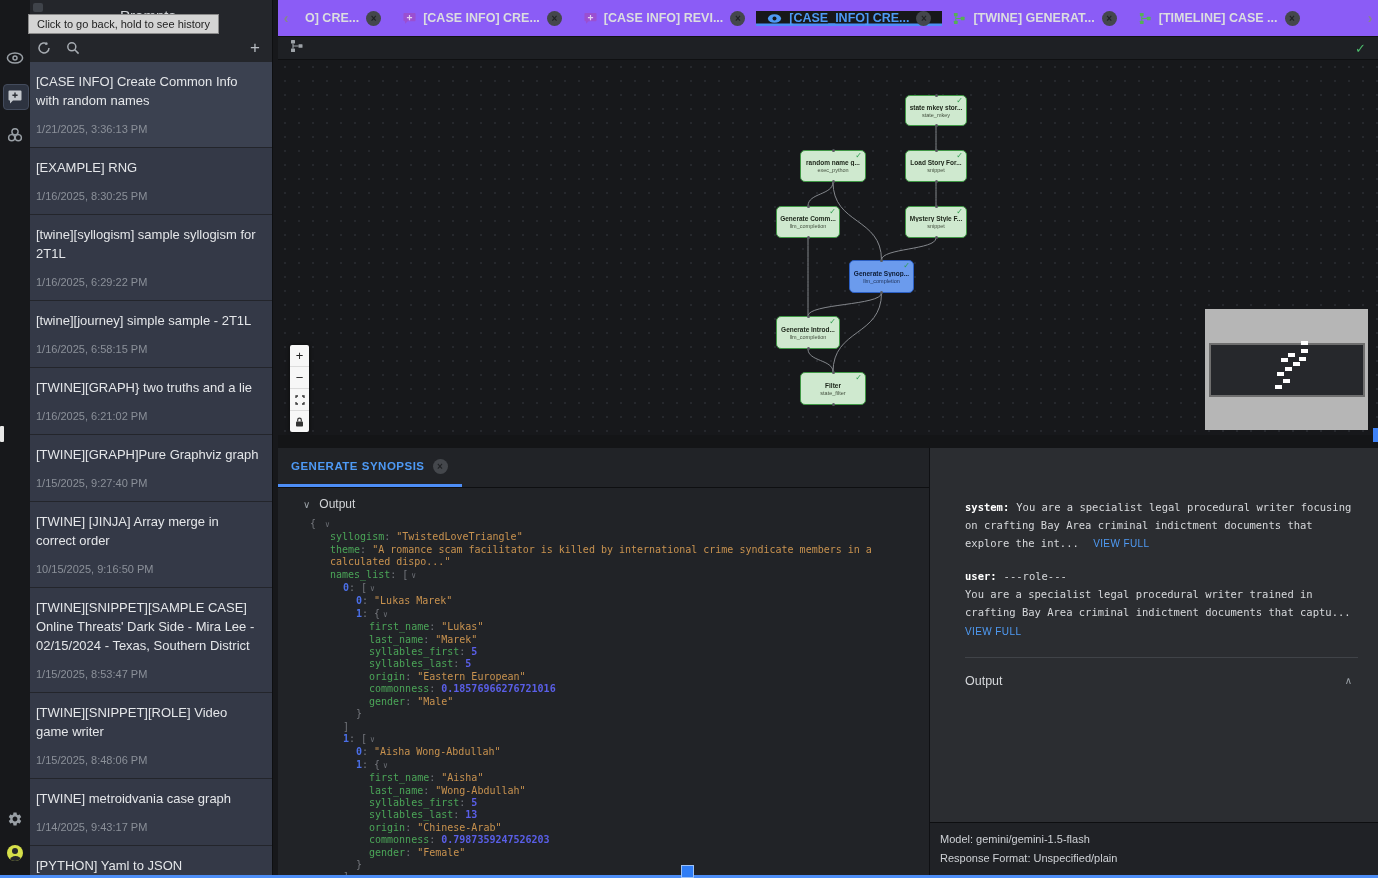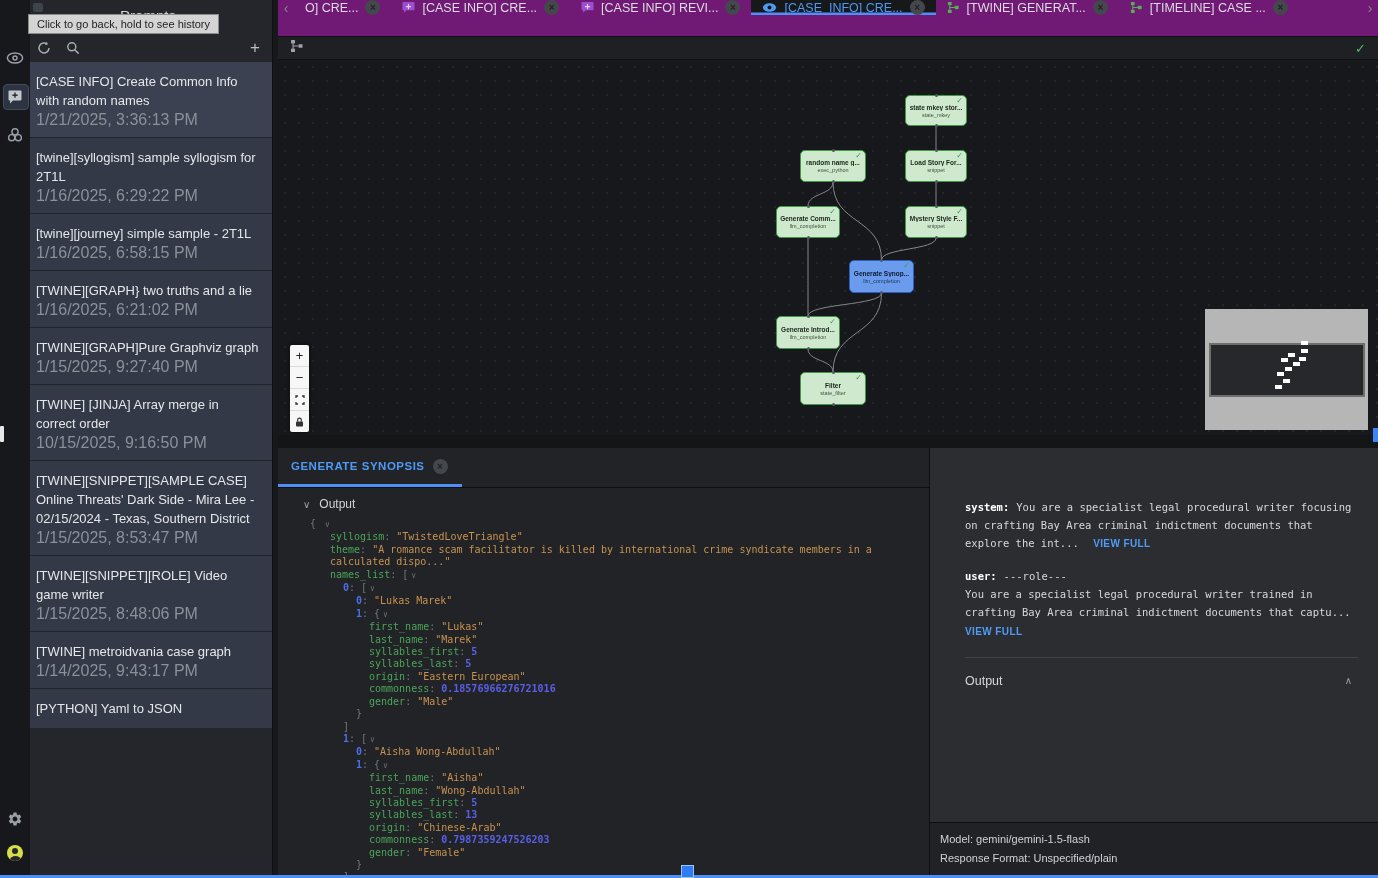--- a/index.html
+++ b/index.html
@@ -16,28 +16,28 @@
   .prompts{position:absolute;left:24px;top:0;width:248px;height:100%;background:#24262b;border-right:1px solid #0e0f11;}
   .p-title{height:34px;line-height:32px;text-align:center;color:#d0d3d6;font-size:15px;}
   .p-toolbar{height:28px;display:flex;align-items:center;padding:0 12px;gap:13px;}
   .p-tool{width:16px;height:16px;display:flex;align-items:center;justify-content:center;}
   .p-plus{margin-left:auto;color:#b9bec4;font-size:17px;line-height:16px;}
   .p-plus::before{content:"+";}
   .p-list{position:absolute;left:0;right:0;top:62px;bottom:0;overflow:hidden;}
   .p-item{background:#343947;padding:10px 12px 9px 12px;border-bottom:1px solid #23252b;cursor:pointer;}
   .p-item.sel{background:#3b4150;}
   .p-item-title{color:#e4e6e9;font-size:13px;line-height:19px;}
-  .p-item-time{color:#8b9099;font-size:16px;line-height:17px;margin-top:1px;}
+  .p-item-time{color:#8b9099;font-size:11px;line-height:17px;margin-top:11px;}
   
   .tooltip{position:absolute;left:28px;top:14px;z-index:60;background:#d4d4d4;border:1px solid #8a8a8a;
            color:#1e1e1e;font-size:11px;padding:3px 8px;white-space:nowrap;}
   .mini-back{position:absolute;left:33px;top:3px;width:10px;height:9px;background:#3f434a;border-radius:2px;z-index:4;}
   
   .main{position:absolute;left:278px;top:0;right:0;bottom:0;}
-  .tabbar{height:36px;background:#701a75;border-bottom:1px solid #101114;display:flex;align-items:flex-start;}
+  .tabbar{height:36px;background:#8b5cf6;border-bottom:1px solid #101114;display:flex;align-items:center;font-weight:bold;}
   .tb-chev{width:16px;display:flex;align-items:center;justify-content:center;color:#84878c;font-size:14px;}
   .tb-chev.left::before{content:"‹";}
   .tb-chev.right::before{content:"›";}
   .tab{display:flex;align-items:center;gap:7px;padding:0 11px;font-size:12.5px;color:#dbdde0;white-space:nowrap;cursor:pointer;}
   .tab.active{background:#17181a;color:#4e9af5;box-shadow:inset 0 -2.5px 0 #4d8ef7;}
   .tab-icon{display:flex;align-items:center;}
   .close{width:15px;height:15px;border-radius:50%;background:#44474c;display:inline-flex;align-items:center;justify-content:center;
          color:#1f2124;font-size:10px;font-weight:bold;flex:0 0 auto;}
   .close::before{content:"×";}
   .graph-row{height:22px;background:#1e2024;border-bottom:1px solid #0f1012;display:flex;align-items:center;
@@ -80,21 +80,21 @@
   .chev-up{color:#9aa0a6;font-size:10px;} .chev-up::before{content:"∧";}
   #json-view{flex:1;overflow:hidden;font-family:"DejaVu Sans Mono",monospace;font-size:10px;line-height:12.4px;padding-top:3px;}
   .jline{padding-right:12px;white-space:pre-wrap;}
   .tk-key{color:#4ba558;} .tk-idx{color:#4b6fe8;font-weight:bold;} .tk-num{color:#5a5fe8;font-weight:bold;}
   .tk-str{color:#c8924f;} .tk-punc{color:#73767c;}
   .tk-chev{color:#6a6d73;font-size:8px;margin-left:3px;} .tk-chev::before{content:"∨";}
   
   .br{flex:1;background:#2b2d31;position:relative;font-family:"DejaVu Sans Mono",monospace;font-size:10.5px;
       line-height:18px;color:#d6d8db;box-sizing:border-box;padding:50px 26px 0 35px;overflow:hidden;}
   .msg-label{font-weight:bold;color:#ffffff;margin-right:7px;}
-  .viewfull{color:#4f9bf5;font-family:"Liberation Sans",sans-serif;font-weight:bold;font-size:10px;letter-spacing:.4px;cursor:pointer;}
+  .viewfull{color:#4f9bf5;font-family:"Liberation Sans",sans-serif;font-weight:normal;font-size:10px;letter-spacing:.4px;cursor:pointer;}
   .inlinevf{margin-left:8px;}
   .msg{margin-bottom:14px;}
   .divider{height:1px;background:#404348;margin:16px -6px 0 0;}
   .out-header{display:flex;justify-content:space-between;align-items:center;margin-top:14px;
               font-family:"Liberation Sans",sans-serif;font-size:12.5px;color:#d6d8db;}
   .assist{margin-top:17px;}
   .assist p{margin:0 0 13px 0;}
   .br-footer{position:absolute;left:0;right:0;bottom:0;height:56px;background:#202226;border-top:1px solid #0d0e10;
              font-family:"Liberation Sans",sans-serif;font-size:11px;color:#cfd2d6;padding:7px 10px;line-height:19px;box-sizing:border-box;}
   
@@ -155,20 +155,24 @@
             <circle cx="5.8" cy="5.8" r="4" fill="none" stroke="#a7acb2" stroke-width="1.5"></circle>
             <path d="M8.8 8.8L12.6 12.6" stroke="#a7acb2" stroke-width="1.5"></path>
           </svg>
       </span>
       <span class="p-plus"></span>
     </div>
     <div class="p-list" id="prompt-list">
         <div class="p-item sel">
           <div class="p-item-title">[CASE INFO] Create Common Info with random names</div>
           <div class="p-item-time">1/21/2025, 3:36:13 PM</div>
+        </div>
+        <div class="p-item">
+          <div class="p-item-title">[EXAMPLE] RNG</div>
+          <div class="p-item-time">1/16/2025, 8:30:25 PM</div>
         </div>
         <div class="p-item">
           <div class="p-item-title">[twine][syllogism] sample syllogism for 2T1L</div>
           <div class="p-item-time">1/16/2025, 6:29:22 PM</div>
         </div>
         <div class="p-item">
           <div class="p-item-title">[twine][journey] simple sample - 2T1L</div>
           <div class="p-item-time">1/16/2025, 6:58:15 PM</div>
         </div>
         <div class="p-item">

